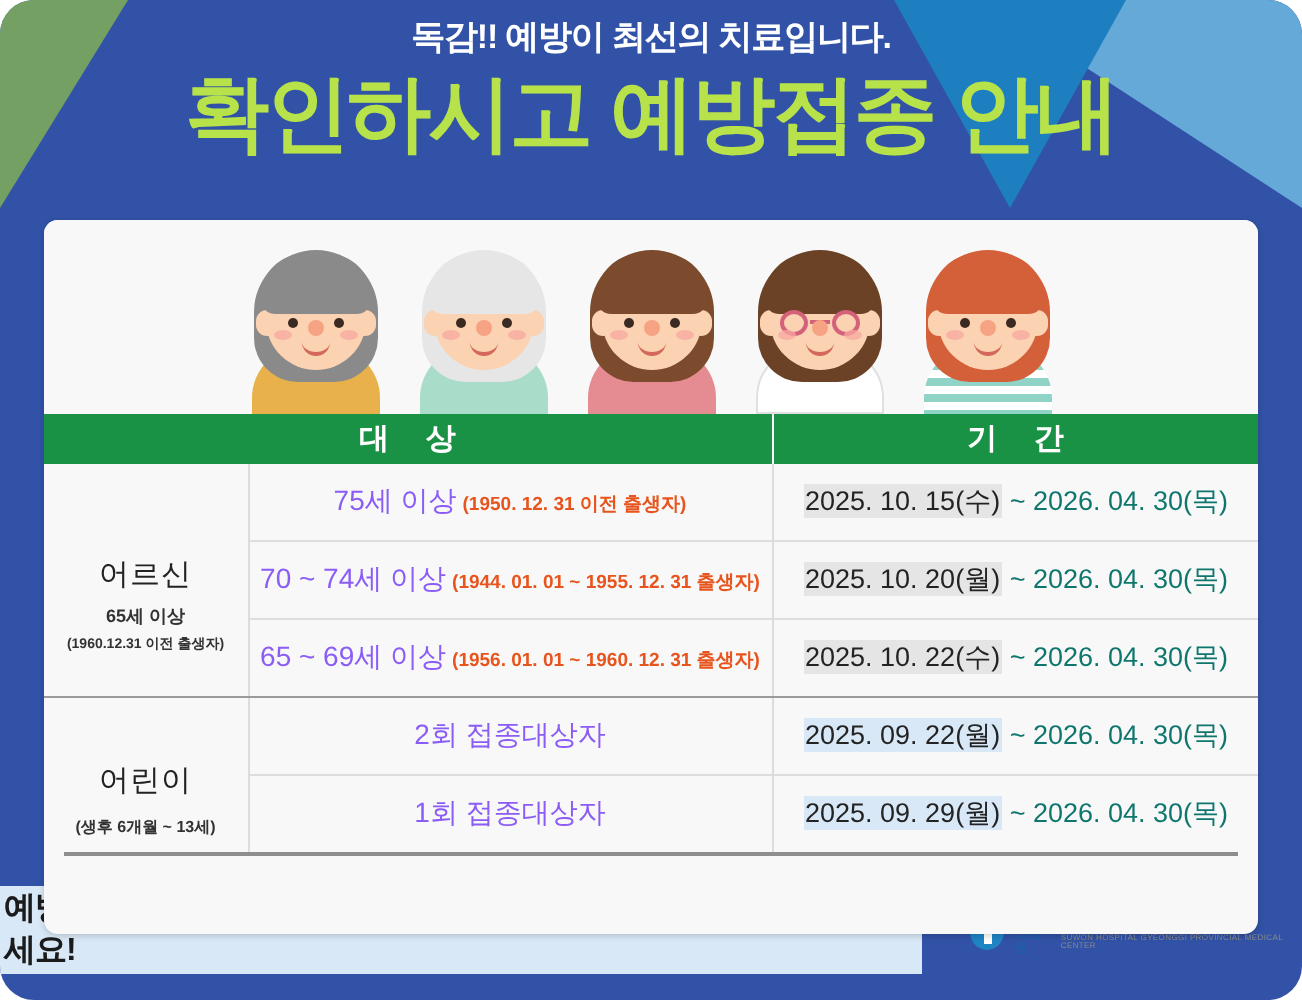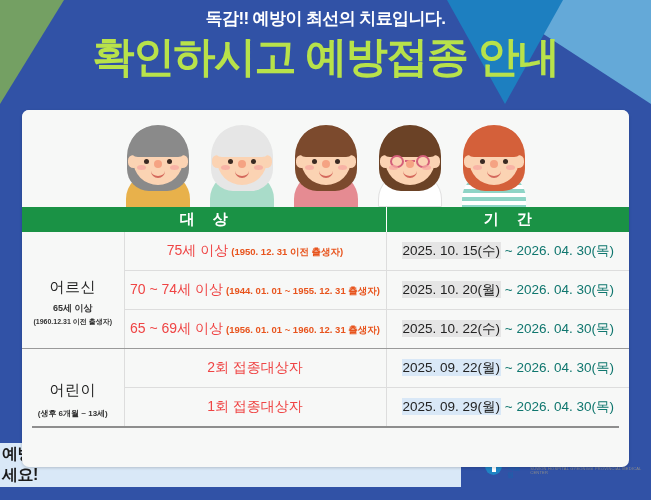--- a/index.html
+++ b/index.html
@@ -9,20 +9,21 @@
   }
   body {
     font-family: "Liberation Sans", "DejaVu Sans", sans-serif;
   }
   #poster {
     position: relative;
     width: 651px;
     height: 500px;
     overflow: hidden;
     background: #3152a6;
+    border-radius: 17px;
   }
   
   .bg-layer {
     position: absolute;
     inset: 0;
     overflow: hidden;
   }
   .tri-green {
     position: absolute;
     top: 0; left: 0;
@@ -278,21 +279,21 @@
     font-size: 7px;
     font-weight: bold;
     color: #333333;
   }
   .target-cell {
     border-right: 1px solid #dddddd;
     white-space: nowrap;
   }
   .t-main {
     font-size: 14px;
-    color: #ef4444;
+    color: #8b5cf6;
   }
   .t-note {
     font-size: 9.5px;
     color: #e8541d;
     font-weight: bold;
     margin-left: 3px;
     text-align: center;
   }
   .period-cell { white-space: nowrap; }
   .p-start {

